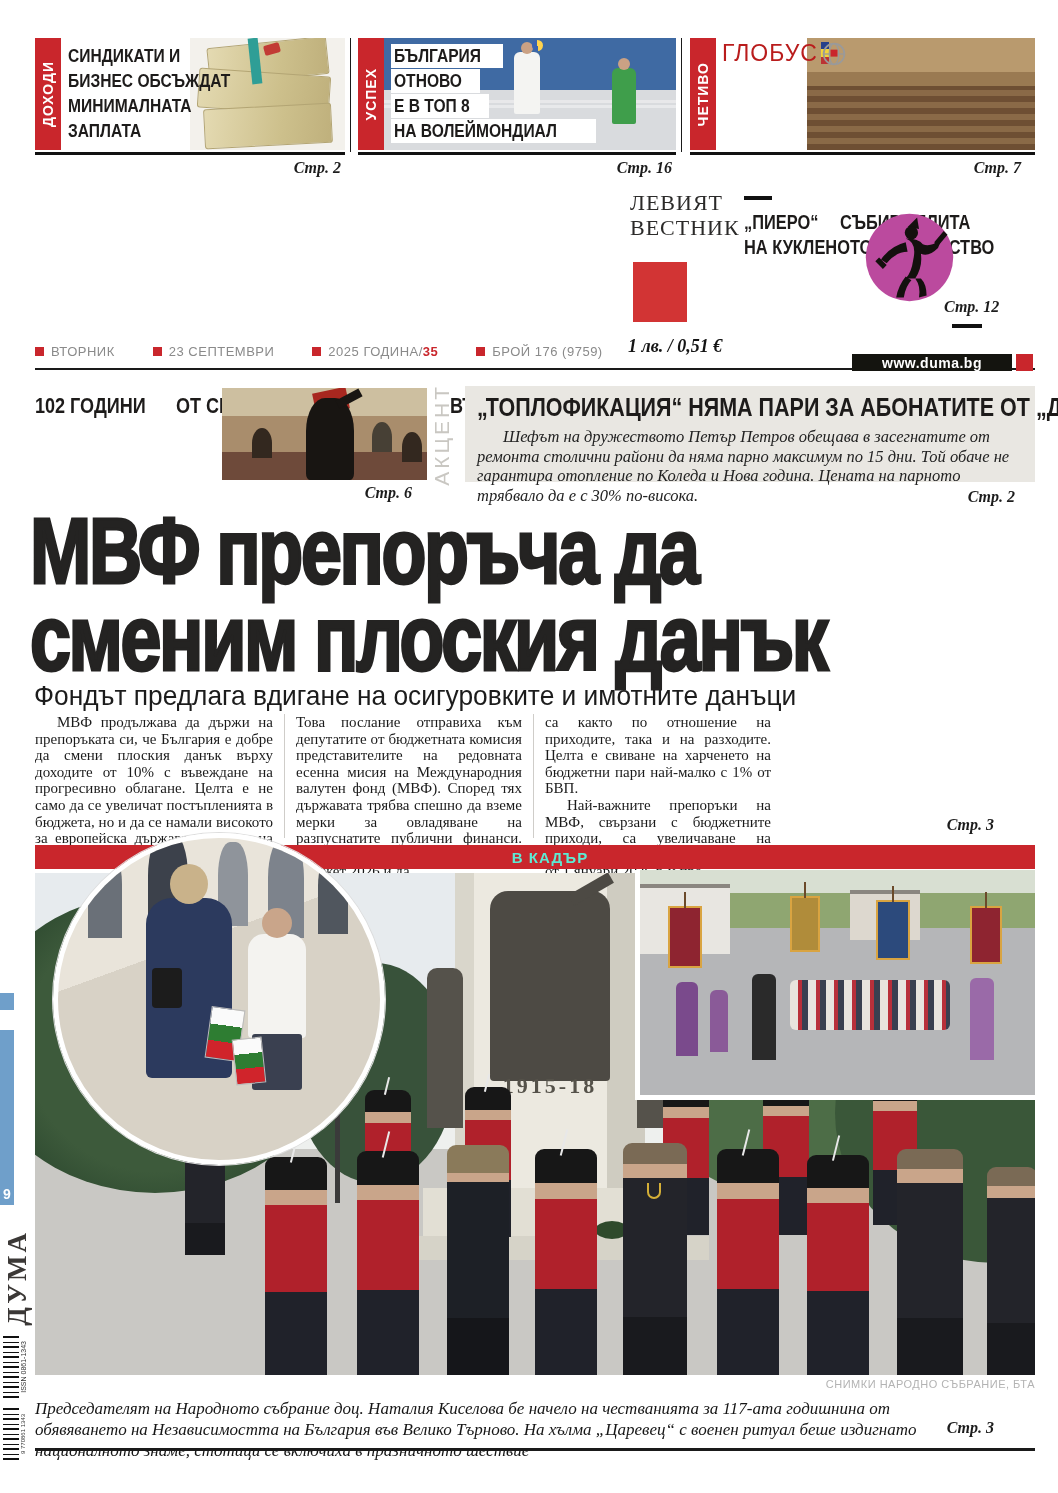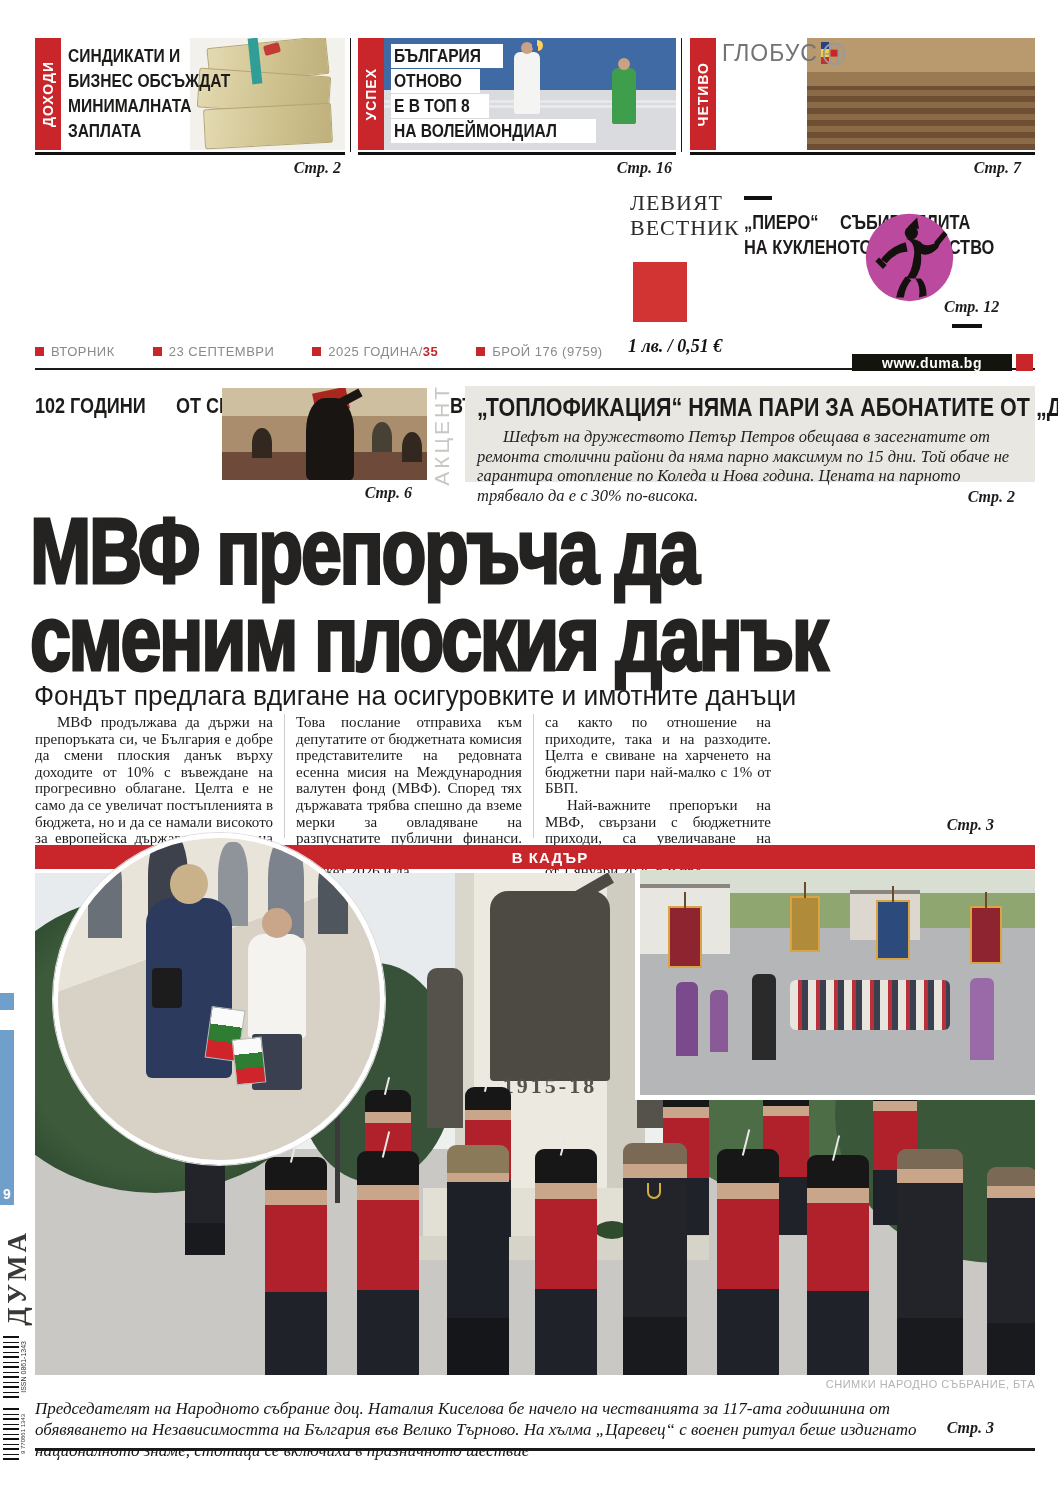--- a/index.html
+++ b/index.html
@@ -45,21 +45,21 @@
   .ph-volley .ball{position:absolute;left:148px;top:2px;width:11px;height:11px;border-radius:50%;
                    background:conic-gradient(#ffd34d 0 50%,#3a62b0 50% 100%);}
   
   .ph-parl{right:0;width:228px;background:linear-gradient(#b99a6e 0 30%,#9a7a52 30% 100%);}
   .ph-parl::before{content:"";position:absolute;left:0;bottom:0;width:100%;height:64px;
       background:repeating-linear-gradient(0deg,#6e4f33 0 6px,#8a6a47 6px 12px);}
   .ph-parl::after{content:"";position:absolute;left:14px;top:4px;width:8px;height:22px;
       background:linear-gradient(#27408b 0 33%,#f3d43a 33% 66%,#b33 66%);}
   
   .globus{position:absolute;left:32px;top:2px;display:flex;align-items:center;gap:3px;z-index:3;}
-  .globus .gtxt{font:400 23px "Liberation Sans",sans-serif;color:#737373;letter-spacing:1px;}
+  .globus .gtxt{font:400 23px "Liberation Sans",sans-serif;color:#b91c1c;letter-spacing:1px;}
   .globe{width:26px;height:26px;}
 
   
   .logo{position:absolute;left:28px;top:176px;font:700 176px/155px "Liberation Serif",serif;
         color:#323030;letter-spacing:4px;text-shadow:3px 3px 0 #fff,4px 4px 0 #b9b9b9;}
   .logo sup{font-size:30px;letter-spacing:0;vertical-align:90px;text-shadow:none;color:#4a4848;}
   .tagline{position:absolute;left:630px;top:190px;font:400 22px/25px "Liberation Serif",serif;color:#2b2a29;letter-spacing:1px;}
   .redsq{position:absolute;left:633px;top:262px;width:54px;height:60px;background:#d23434;}
   .price{position:absolute;left:628px;top:336px;font:italic 700 18px "Liberation Serif",serif;color:#151515;}
   .promo-rule-top{position:absolute;left:744px;top:196px;width:28px;height:4px;background:#111;}
@@ -101,21 +101,21 @@
            transform:scaleX(.94);transform-origin:0 0;white-space:nowrap;}
   .cols{position:absolute;left:35px;top:714px;width:1000px;height:124px;display:flex;}
   .col{width:238px;font:400 15px/16.6px "Liberation Serif",serif;color:#1b1b1b;text-align:justify;}
   .col + .col{border-left:1px solid #cfcdc9;padding-left:11px;margin-left:11px;}
   .col p.ind{text-indent:22px;}
   .lead-page{position:absolute;right:64px;top:816px;}
 
   
   .kadbar{position:absolute;left:35px;top:845px;width:1000px;height:24px;background:var(--accent-red);
           display:flex;align-items:center;justify-content:center;}
-  .kadbar span{color:#ffffff;font:700 15px "Liberation Sans",sans-serif;letter-spacing:1px;margin-left:30px;}
+  .kadbar span{color:#5eead4;font:700 15px "Liberation Sans",sans-serif;letter-spacing:1px;margin-left:30px;}
 
   
   .photo{position:absolute;left:35px;top:873px;width:1000px;height:502px;overflow:visible;background:#dfe3e4;}
   .scene{position:absolute;inset:0;overflow:hidden;
      background:linear-gradient(#e7ebee 0 30%,#eef0ee 30% 55%,#c9c8c4 55% 100%);}
   .tree{position:absolute;border-radius:50%;}
   .tr1{left:-60px;top:20px;width:360px;height:300px;background:radial-gradient(circle,#3d5a3b 0 55%,#2e4a30 75%);}
   .tr2{left:260px;top:90px;width:160px;height:220px;background:#38523a;}
   .tr3{left:610px;top:40px;width:240px;height:280px;background:#4d6d47;}
   .tr4{left:800px;top:90px;width:320px;height:300px;background:#3a5739;}

